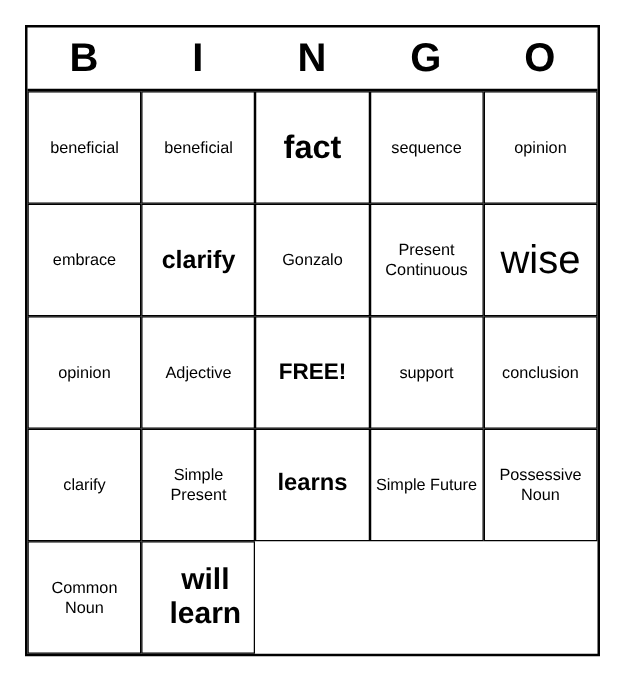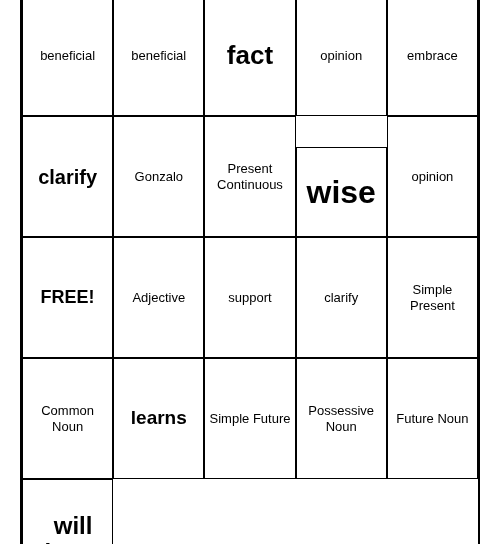--- a/index.html
+++ b/index.html
@@ -66,22 +66,21 @@
       font-weight: bold;
     }
 
     .bingo-cell.free {
       font-size: 18px;
       font-weight: bold;
     }
 
     .bingo-cell.extra-large {
       font-size: 32px;
-      font-weight: bold;
-      margin-top: 31px;
+      font-weight: normal;
     }
 
     .bingo-cell.will-learn {
       font-size: 24px;
       font-weight: bold;
       line-height: 1.1;
       padding-left: 15px;
     }
 
     .bingo-cell.learns-text {
@@ -97,32 +96,33 @@
   <div class="bingo-header-cell">B</div>
       <div class="bingo-header-cell">I</div>
       <div class="bingo-header-cell">N</div>
       <div class="bingo-header-cell">G</div>
       <div class="bingo-header-cell">O</div>
     </div>
   <div class="bingo-grid">
   <div class="bingo-cell normal">beneficial</div>
       <div class="bingo-cell normal">beneficial</div>
       <div class="bingo-cell large-text">fact</div>
+      <div class="bingo-cell normal">sequence</div>
       <div class="bingo-cell normal">opinion</div>
       <div class="bingo-cell normal">embrace</div>
       <div class="bingo-cell medium-large">clarify</div>
       <div class="bingo-cell normal">Gonzalo</div>
       <div class="bingo-cell normal">Present Continuous</div>
       <div class="bingo-cell extra-large">wise</div>
       <div class="bingo-cell normal">opinion</div>
+      <div class="bingo-cell normal">Adjective</div>
       <div class="bingo-cell free">FREE!</div>
-      <div class="bingo-cell normal">Adjective</div>
       <div class="bingo-cell normal">support</div>
+      <div class="bingo-cell normal">conclusion</div>
       <div class="bingo-cell normal">clarify</div>
       <div class="bingo-cell normal">Simple Present</div>
-      <div class="bingo-cell normal">Common Noun</div>
       <div class="bingo-cell learns-text">learns</div>
       <div class="bingo-cell normal">Simple Future</div>
       <div class="bingo-cell normal">Possessive Noun</div>
-      <div class="bingo-cell normal">Future Noun</div>
+      <div class="bingo-cell normal">Common Noun</div>
       <div class="bingo-cell will-learn">will learn</div>
     </div>
 </div>
 
 </body></html>

